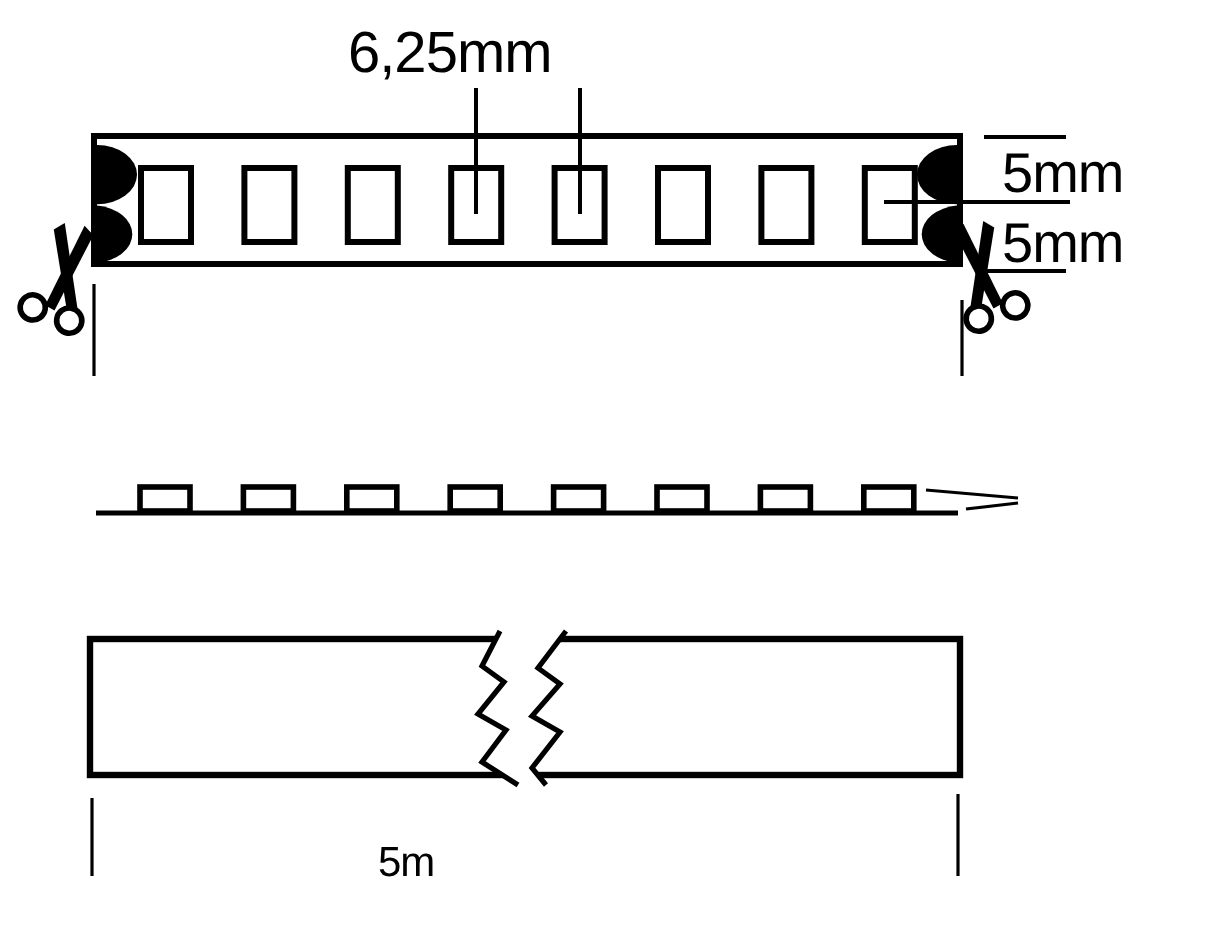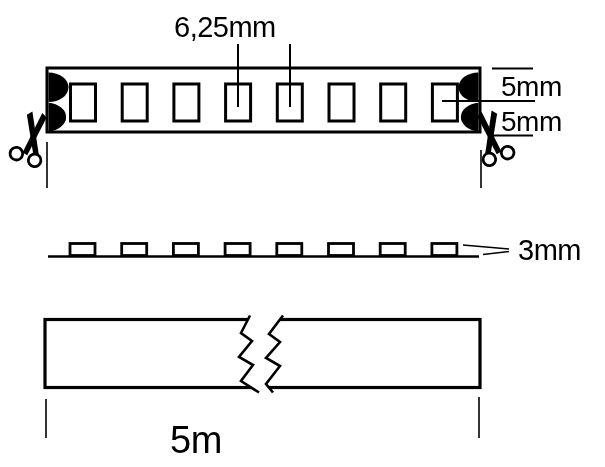--- a/index.html
+++ b/index.html
@@ -110,16 +110,15 @@
     </g>
   </svg>
 
   <div class="dim-label centered" style="left:174px; top:13px;">6,25mm</div>
 
   <div class="dim-label" style="left:501px; top:73px; font-size:28px;">5mm</div>
 
   <div class="dim-label" style="left:501px; top:108px; font-size:28px;">5mm</div>
 
 
-  <div class="dim-label" style="left:518px; top:236px;">3mm</div>
 
-  <div class="dim-label centered" style="left:170px; top:421px; font-size:38px;">5m</div>
+  <div class="dim-label centered" style="left:189px; top:421px; font-size:21px;">5m</div>
 </div>
 
 </body></html>

